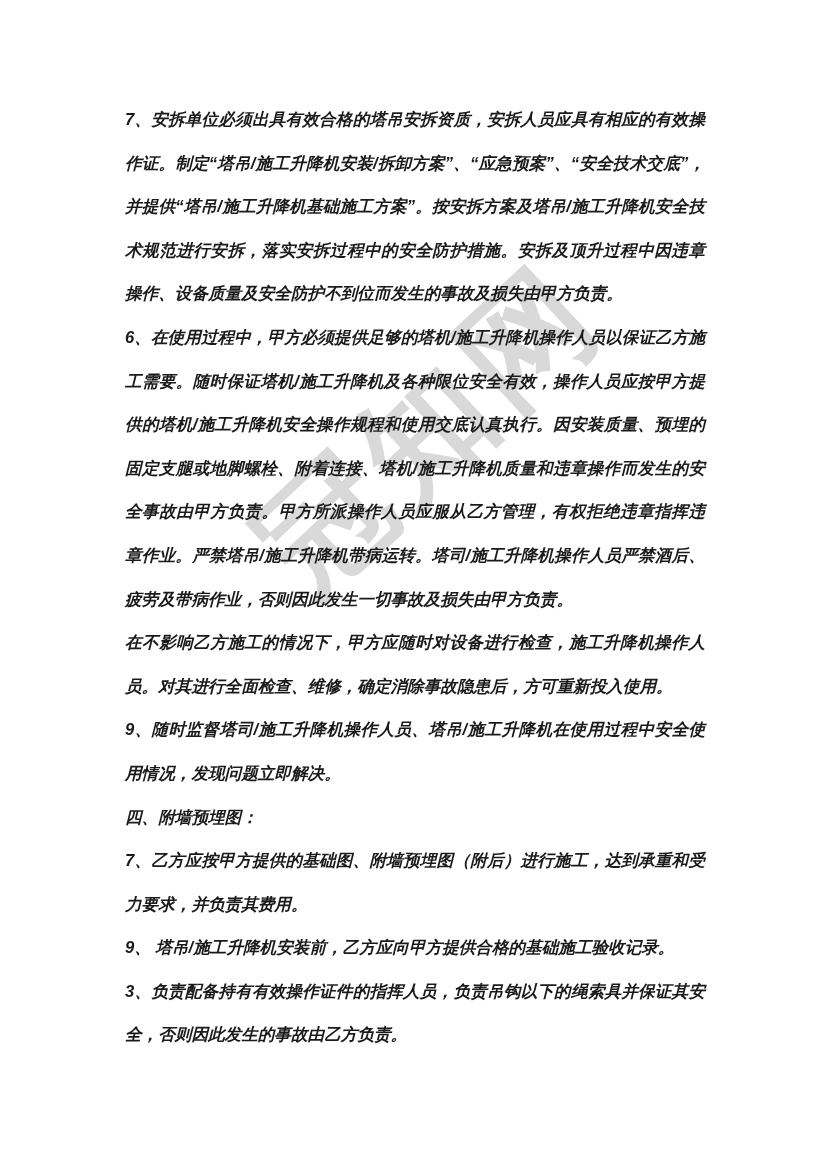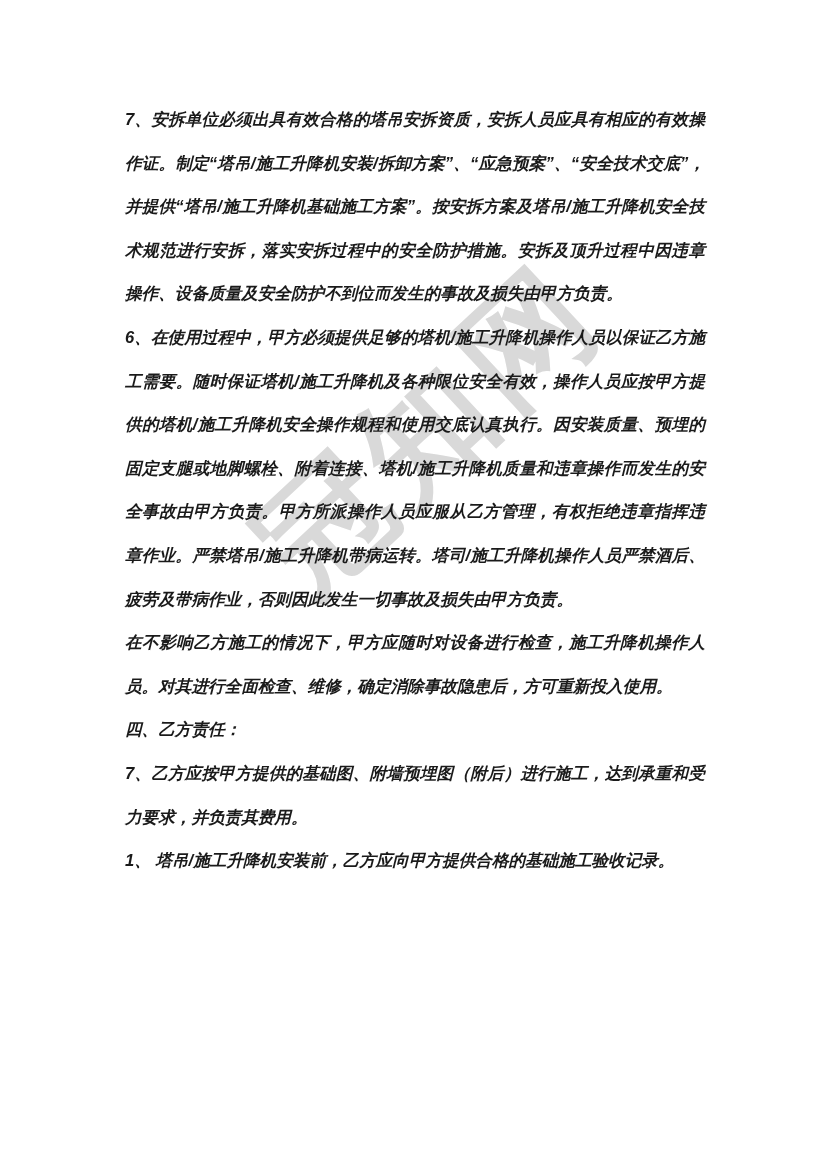--- a/index.html
+++ b/index.html
@@ -55,18 +55,20 @@
 <body>
 
 <div class="page">
 
   <div class="watermark">冠知网</div>
 
   <div class="content">
     <p>7、安拆单位必须出具有效合格的塔吊安拆资质，安拆人员应具有相应的有效操作证。制定“塔吊/施工升降机安装/拆卸方案”、“应急预案”、“安全技术交底”，并提供“塔吊/施工升降机基础施工方案”。按安拆方案及塔吊/施工升降机安全技术规范进行安拆，落实安拆过程中的安全防护措施。安拆及顶升过程中因违章操作、设备质量及安全防护不到位而发生的事故及损失由甲方负责。</p>
     <p>6、在使用过程中，甲方必须提供足够的塔机/施工升降机操作人员以保证乙方施工需要。随时保证塔机/施工升降机及各种限位安全有效，操作人员应按甲方提供的塔机/施工升降机安全操作规程和使用交底认真执行。因安装质量、预埋的固定支腿或地脚螺栓、附着连接、塔机/施工升降机质量和违章操作而发生的安全事故由甲方负责。甲方所派操作人员应服从乙方管理，有权拒绝违章指挥违章作业。严禁塔吊/施工升降机带病运转。塔司/施工升降机操作人员严禁酒后、疲劳及带病作业，否则因此发生一切事故及损失由甲方负责。</p>
     <p>在不影响乙方施工的情况下，甲方应随时对设备进行检查，施工升降机操作人员。对其进行全面检查、维修，确定消除事故隐患后，方可重新投入使用。</p>
-    <p>四、乙方责任：</p>
+    <p>9、随时监督塔司/施工升降机操作人员、塔吊/施工升降机在使用过程中安全使用情况，发现问题立即解决。</p>
+    <p>四、附墙预埋图：</p>
     <p>7、乙方应按甲方提供的基础图、附墙预埋图（附后）进行施工，达到承重和受力要求，并负责其费用。</p>
-    <p>1、 塔吊/施工升降机安装前，乙方应向甲方提供合格的基础施工验收记录。</p>
+    <p>9、 塔吊/施工升降机安装前，乙方应向甲方提供合格的基础施工验收记录。</p>
+    <p>3、负责配备持有有效操作证件的指挥人员，负责吊钩以下的绳索具并保证其安全，否则因此发生的事故由乙方负责。</p>
   </div>
 
 </div>
 
 </body></html>

